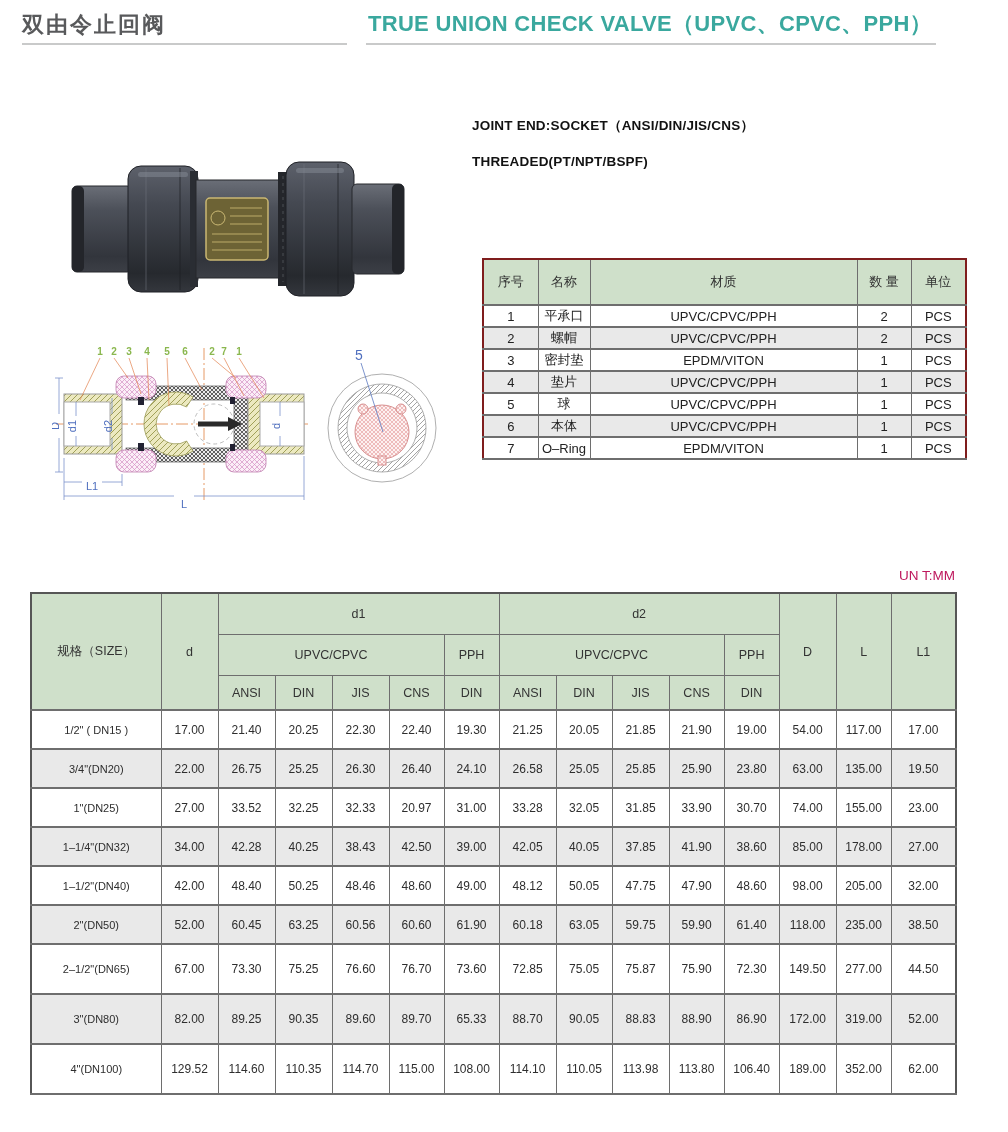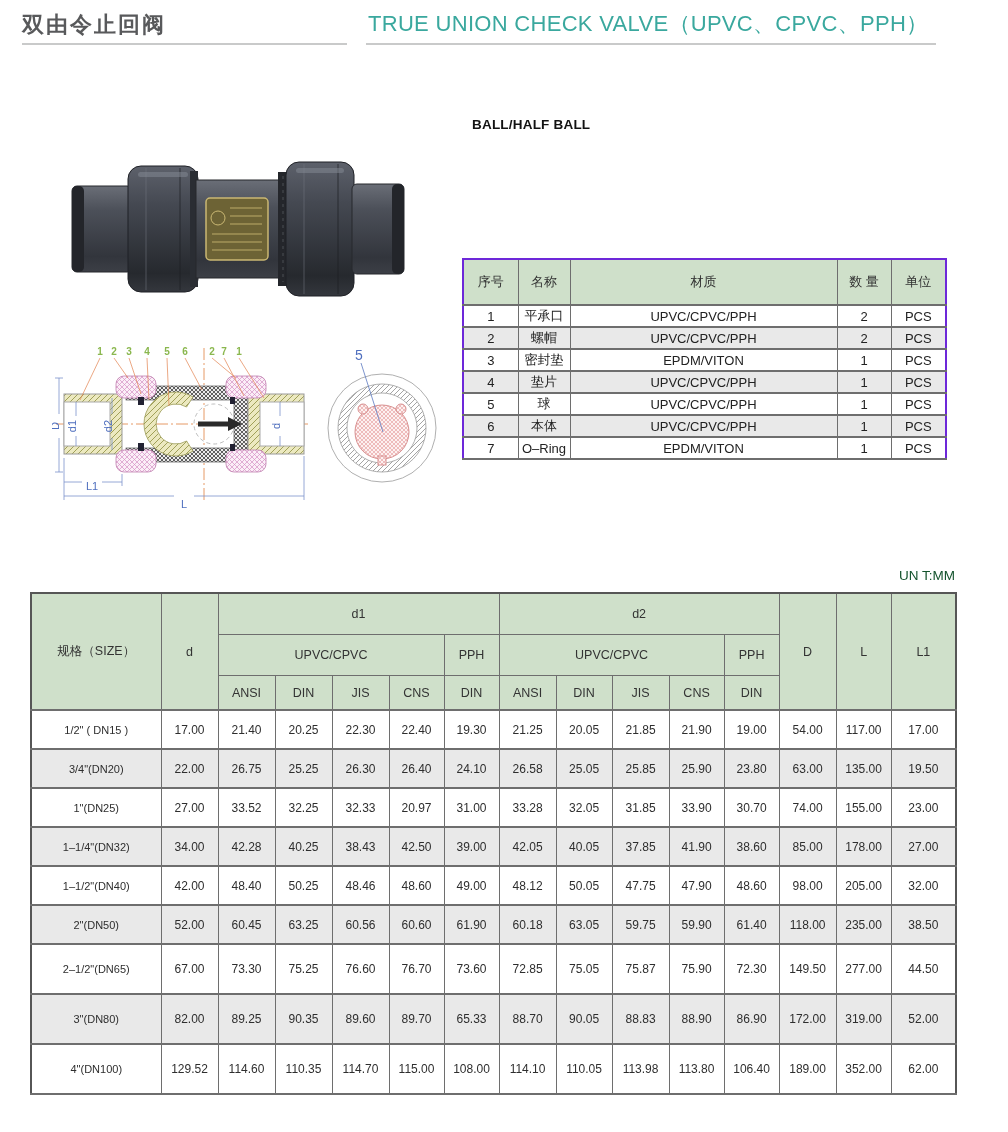--- a/index.html
+++ b/index.html
@@ -1,40 +1,40 @@
 <!DOCTYPE html>
 <html><head>
 <meta charset="utf-8">
 <style>
   html,body{margin:0;padding:0;background:#fff;}
   .page{position:relative;width:1008px;height:1132px;background:#fff;overflow:hidden;
         font-family:"Liberation Sans",sans-serif;color:#2e2e2e;}
   .title-cn{position:absolute;left:22px;top:10px;font-size:22px;font-weight:700;color:#58595b;letter-spacing:2px;}
   .rule-cn{position:absolute;left:22px;top:43px;width:325px;height:2px;background:#c9caca;}
-  .title-en{position:absolute;left:368px;top:9px;font-size:22px;font-weight:400;color:var(--accent,#3aa89e);letter-spacing:.3px;white-space:nowrap;}
+  .title-en{position:absolute;left:368px;top:9px;font-size:22px;font-weight:700;color:var(--accent,#3aa89e);letter-spacing:.3px;white-space:nowrap;}
   .rule-en{position:absolute;left:366px;top:43px;width:570px;height:2px;background:#c9caca;}
 
   .photo{position:absolute;left:58px;top:124px;width:360px;height:212px;}
   .specs{position:absolute;left:472px;top:117px;}
   .spec-line{height:37px;font-size:13.5px;font-weight:700;color:#121212;letter-spacing:.2px;}
 
   table{border-collapse:collapse;table-layout:fixed;text-align:center;}
   th,td{padding:0;overflow:hidden;white-space:nowrap;}
 
-  .parts{position:absolute;left:462px;top:258px;width:483px;font-size:13px;border:2px solid #6d28d9;}
+  .parts{position:absolute;left:482px;top:258px;width:483px;font-size:13px;border:2px solid #7f1d1d;}
   .parts th{background:var(--hdr,#cfe0ca);font-weight:400;height:44px;border:1px solid #6e6e6e;color:#333;}
   .parts td{height:20px;border:1px solid #6e6e6e;border-top-width:2px;border-bottom-width:2px;color:#222;}
   .parts tbody tr:nth-child(even){background:var(--stripe,#e9e9e9);}
 
   .drawing{position:absolute;left:52px;top:342px;width:420px;height:178px;}
   .callout{font-size:10px;fill:#8ab74e;font-weight:700;}
   .dimlbl{font-size:11px;fill:#4f6fbe;}
   .sec5{font-size:14px;fill:#4f6fbe;}
 
-  .unit{position:absolute;left:840px;top:568px;width:115px;text-align:right;font-size:13.5px;color:#14532d;}
+  .unit{position:absolute;left:840px;top:568px;width:115px;text-align:right;font-size:13.5px;color:#be185d;}
 
   .dim{position:absolute;left:30px;top:592px;width:925px;border:2px solid #565656;}
   .dim th{background:var(--hdr,#cfe0ca);font-weight:400;font-size:12.5px;border:1px solid #6e6e6e;color:#333;}
   .dim thead tr:nth-child(1) th{height:40px;}
   .dim thead tr:nth-child(2) th{height:40px;}
   .dim thead tr:nth-child(3) th{height:33px;}
   .dim td{font-size:12px;border:1px solid #6e6e6e;border-top-width:2px;border-bottom-width:2px;}
   .dim tr.sm td{height:37px;}
   .dim tr.lg td{height:48px;}
   .dim td.size{font-size:11px;}
@@ -91,21 +91,22 @@
       <line x1="246" y1="40" x2="246" y2="170" stroke="#70747e" opacity="0.55"></line>
       <line x1="280" y1="40" x2="280" y2="170" stroke="#1c1e22" opacity="0.7"></line>
       <rect x="294" y="60" width="52" height="90" rx="5" fill="url(#gBody)" stroke="#26282d"></rect>
       <rect x="334" y="60" width="12" height="90" rx="5" fill="#23252a"></rect>
       <rect x="80" y="48" width="50" height="5" rx="2.5" fill="#868b95" opacity="0.5"></rect>
       <rect x="238" y="44" width="48" height="5" rx="2.5" fill="#868b95" opacity="0.5"></rect>
     </g>
   </svg>
 
   <div class="specs">
-      <div class="spec-line">BALL/HALF BALL</div>
+      <div class="spec-line">JOINT END:SOCKET（ANSI/DIN/JIS/CNS）</div>
+      <div class="spec-line">THREADED(PT/NPT/BSPF)</div>
     </div>
 
   <table class="parts">
     <colgroup>
         <col style="width:55px">
         <col style="width:52px">
         <col style="width:267px">
         <col style="width:54px">
         <col style="width:55px">
       </colgroup>

